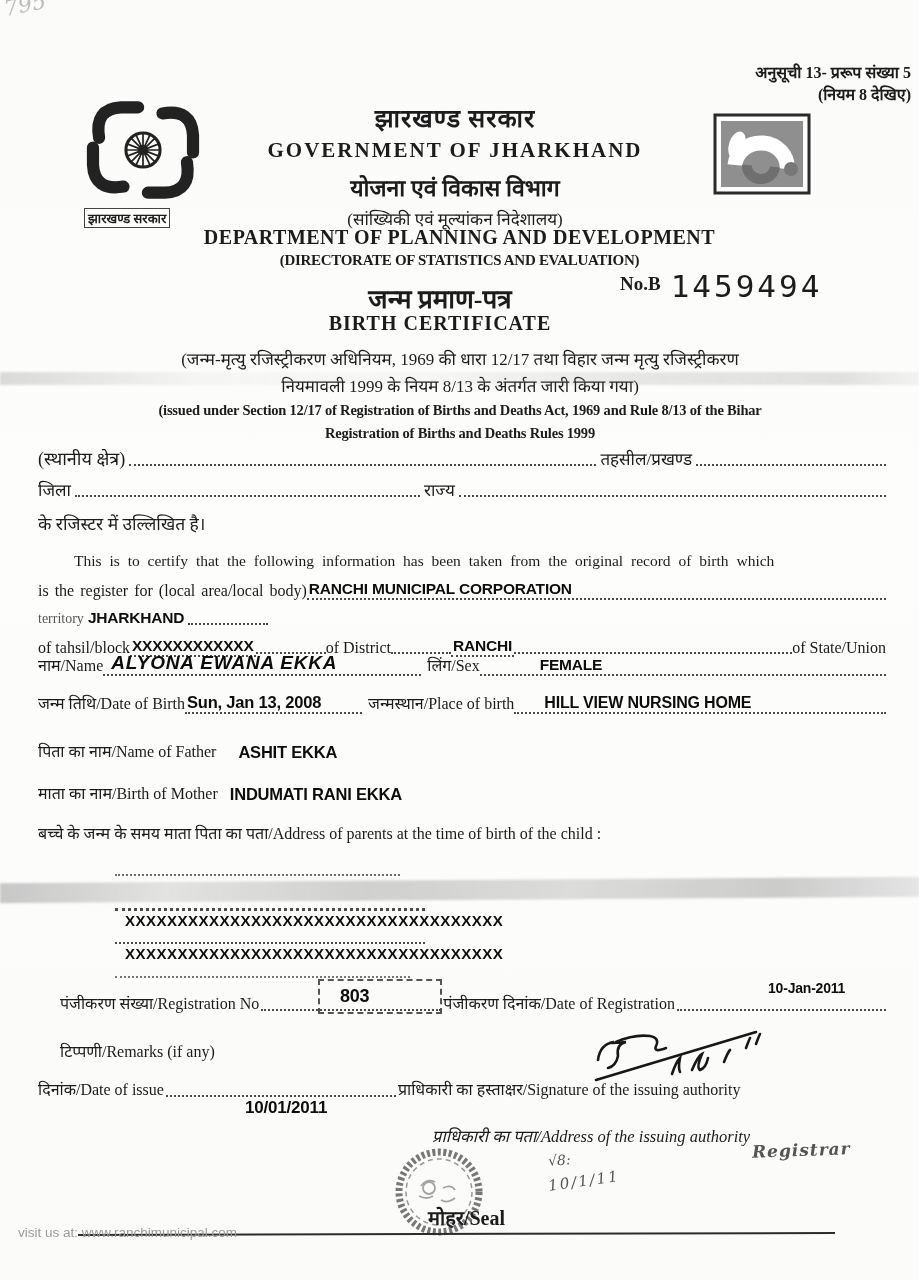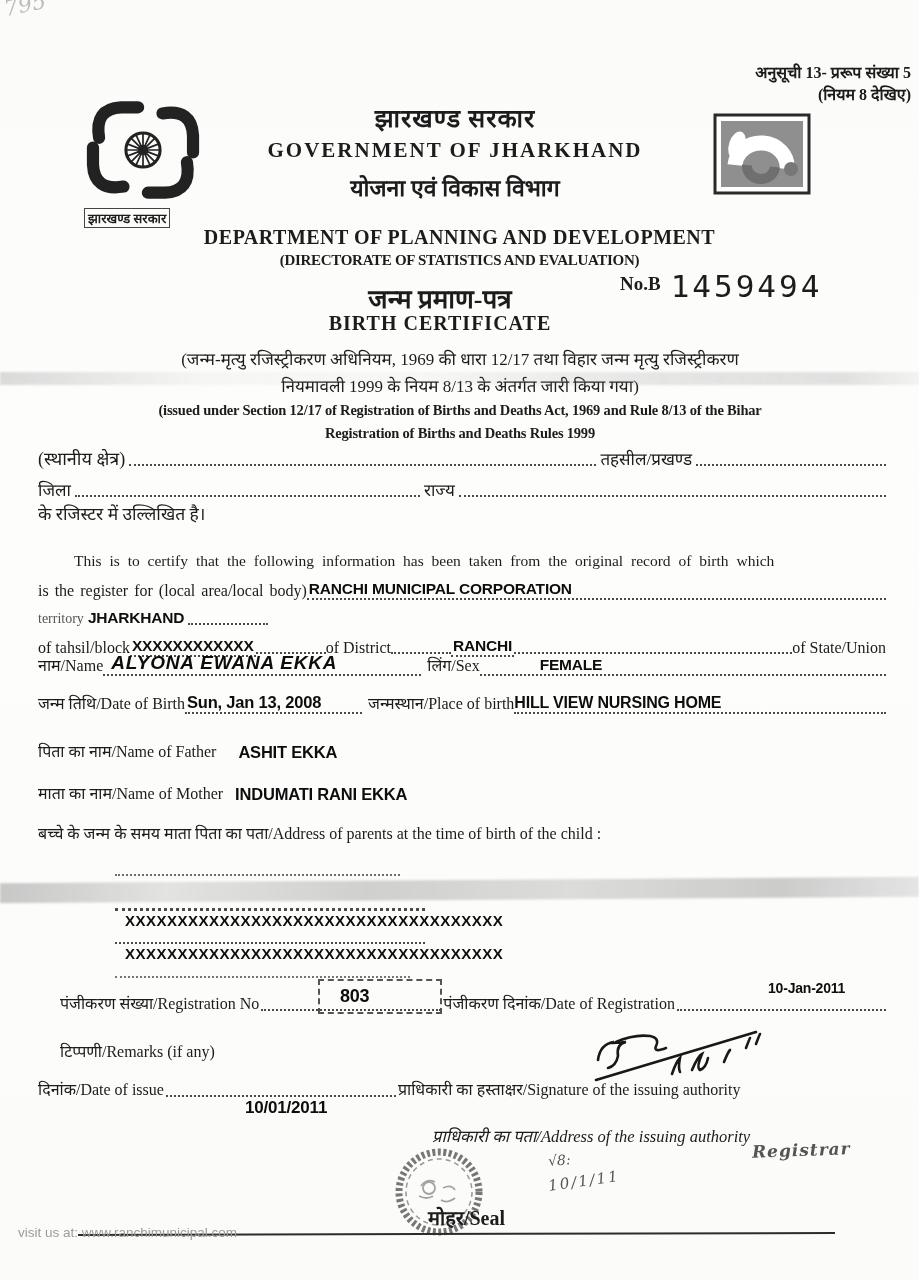--- a/index.html
+++ b/index.html
@@ -70,20 +70,21 @@
       <path d="M34 52 a14 13 0 1 0 28 2" stroke="#6f6f6f" stroke-width="10" fill="none"></path>
       <ellipse cx="24" cy="32" rx="8" ry="14" fill="#fff" transform="rotate(18 24 32)"></ellipse>
       <circle cx="78" cy="56" r="7" fill="#777"></circle>
     </svg>
   </div>
 
   <div class="abs ctr" style="left:180px;top:100px;width:550px;">
     <div class="hi-big">झारखण्ड सरकार</div>
     <div class="en-big serif" style="margin-top:4px;">GOVERNMENT OF JHARKHAND</div>
     <div class="hi-mid" style="margin-top:8px;">योजना एवं विकास विभाग</div>
+    <div class="hi-sm" style="margin-top:4px;">(सांख्यिकी एवं मूल्यांकन निदेशालय)</div>
   </div>
 
   <div class="abs ctr en-dept" style="left:0;top:226px;width:919px;">DEPARTMENT OF PLANNING AND DEVELOPMENT</div>
   <div class="abs ctr en-dir" style="left:0;top:252px;width:919px;">(DIRECTORATE OF STATISTICS AND EVALUATION)</div>
 
   <div class="abs" style="left:620px;top:268px;display:flex;align-items:flex-start;gap:10px;">
     <span style="font-size:19px;font-weight:700;padding-top:5px;">No.B</span>
     <span style="font-family:'DejaVu Sans Mono',monospace;font-size:31px;letter-spacing:3px;font-weight:500;">1459494</span>
   </div>
 
@@ -106,21 +107,21 @@
       <span class="dots grow" style="margin:0 4px 4px;"></span>
       <span class="lab" style="font-size:17px;">तहसील/प्रखण्ड</span>
       <span class="dots" style="width:190px;margin:0 0 4px 4px;"></span>
     </div>
     <div class="row" style="position:static;display:flex;align-items:flex-end;margin-top:8px;">
       <span class="lab" style="font-size:17px;">जिला</span>
       <span class="dots" style="width:345px;margin:0 4px 4px;"></span>
       <span class="lab" style="font-size:17px;">राज्य</span>
       <span class="dots grow" style="margin:0 0 4px 4px;"></span>
     </div>
-    <div style="font-size:17.5px;">के रजिस्टर में उल्लिखित है।</div>
+    <div style="font-size:17.5px;margin-top:10px;">के रजिस्टर में उल्लिखित है।</div>
   </div>
 
   <div class="abs" style="left:38px;top:552px;width:848px;font-size:15.5px;line-height:1.2;">
     <div style="text-indent:36px;word-spacing:4px;">This is to certify that the following information has been taken from the original record of birth which</div>
     <div style="display:flex;align-items:flex-end;margin-top:9px;">
       <span class="lab" style="word-spacing:2px;">is the register for (local area/local body)</span>
       <span class="dotval grow" style="padding:0 2px;">
         <span class="typed">RANCHI MUNICIPAL CORPORATION</span>
       </span>
     </div>
@@ -153,32 +154,32 @@
       <span class="typed">FEMALE</span>
     </span>
   </div>
 
   <div class="row" style="left:38px;top:692px;width:848px;">
     <span class="lab">जन्म तिथि/Date of Birth</span>
     <span class="dotval" style="width:175px;padding-left:2px;">
       <span class="typed" style="font-size:16.5px;">Sun, Jan 13, 2008</span>
     </span>
     <span class="lab" style="margin-left:6px;">जन्मस्थान/Place of birth</span>
-    <span class="dotval grow" style="">
+    <span class="dotval grow" style="padding-left:30px;">
       <span class="typed" style="font-size:16px;">HILL VIEW NURSING HOME</span>
     </span>
   </div>
 
   <div class="row" style="left:38px;top:740px;text-align:right;">
     <span class="lab">पिता का नाम/Name of Father</span>
     <span class="typed" style="margin-left:22px;font-size:16.5px;">ASHIT EKKA</span>
   </div>
 
   <div class="row" style="left:38px;top:782px;">
-    <span class="lab">माता का नाम/Name of Mother</span>
+    <span class="lab">माता का नाम/Birth of Mother</span>
     <span class="typed" style="margin-left:12px;font-size:16.5px;">INDUMATI RANI EKKA</span>
   </div>
 
   <div class="abs lab" style="left:38px;top:822px;font-size:16px;">बच्चे के जन्म के समय माता पिता का पता/Address of parents at the time of birth of the child :</div>
 
   <div class="abs dots" style="left:115px;top:872px;width:285px;opacity:.8;"></div>
 
   <div class="smudge" style="left:0;top:880px;width:919px;height:20px;opacity:.9;transform:rotate(-0.4deg);
        background:linear-gradient(90deg,rgba(100,100,100,.38),rgba(140,140,140,.25) 18%,rgba(110,110,110,.34) 40%,rgba(125,125,125,.28) 62%,rgba(105,105,105,.36) 85%,rgba(135,135,135,.22));"></div>
 

